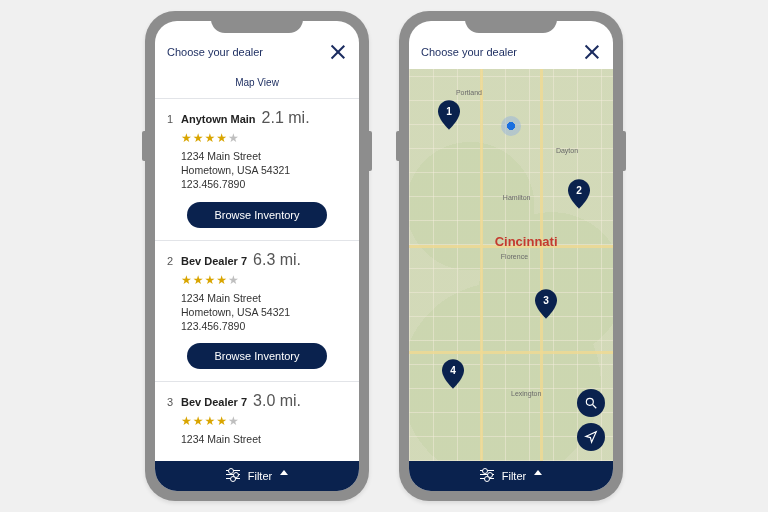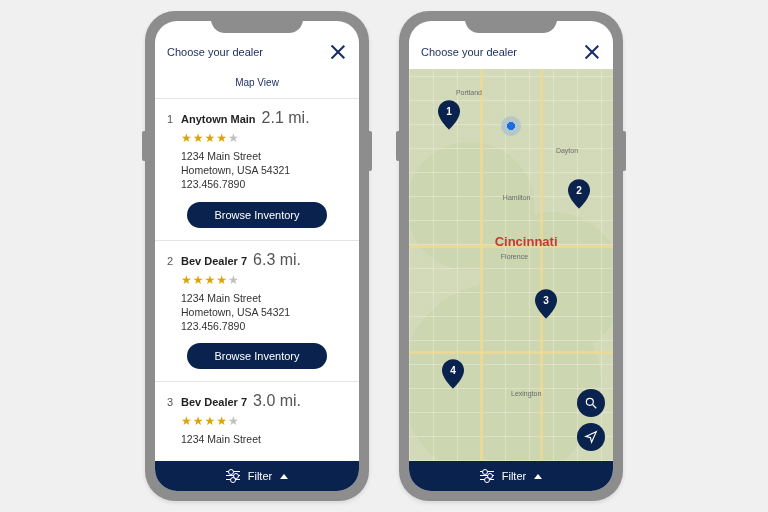--- a/index.html
+++ b/index.html
@@ -126,21 +126,20 @@
     padding: 7px 0;
     cursor:pointer;
     text-align:center;
   }
   .filterbar {
     background:#0a224e;
     color:#fff;
     font-size:11px;
     padding:9px 0;
     display:flex;
-    align-items:center;
     justify-content:center;
     gap:8px;
     cursor:pointer;
   }
   .filter-icon{
     width:14px;height:10px;position:relative;
   }
   .filter-icon span{
     position:absolute;left:0;right:0;height:1.3px;background:#fff;
   }

